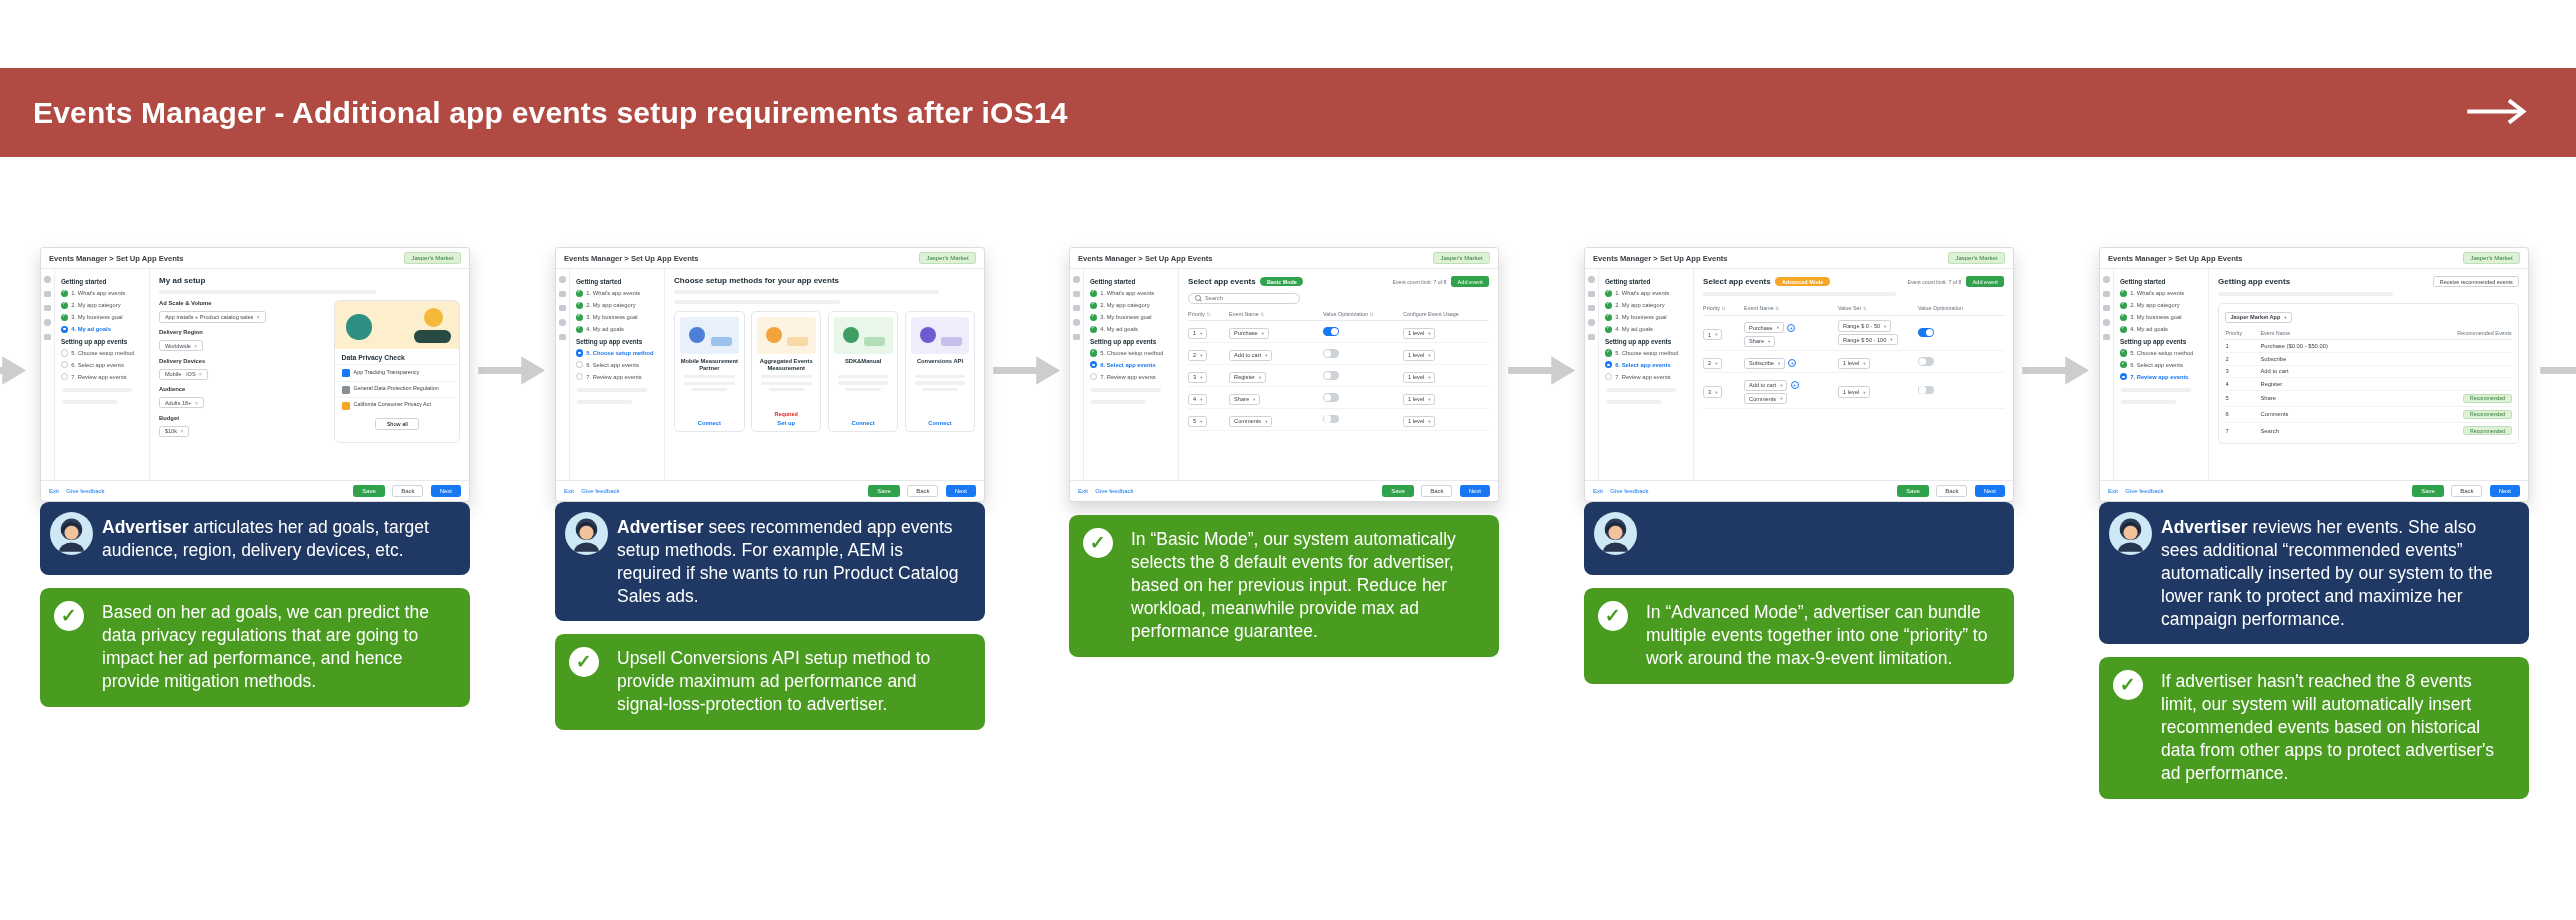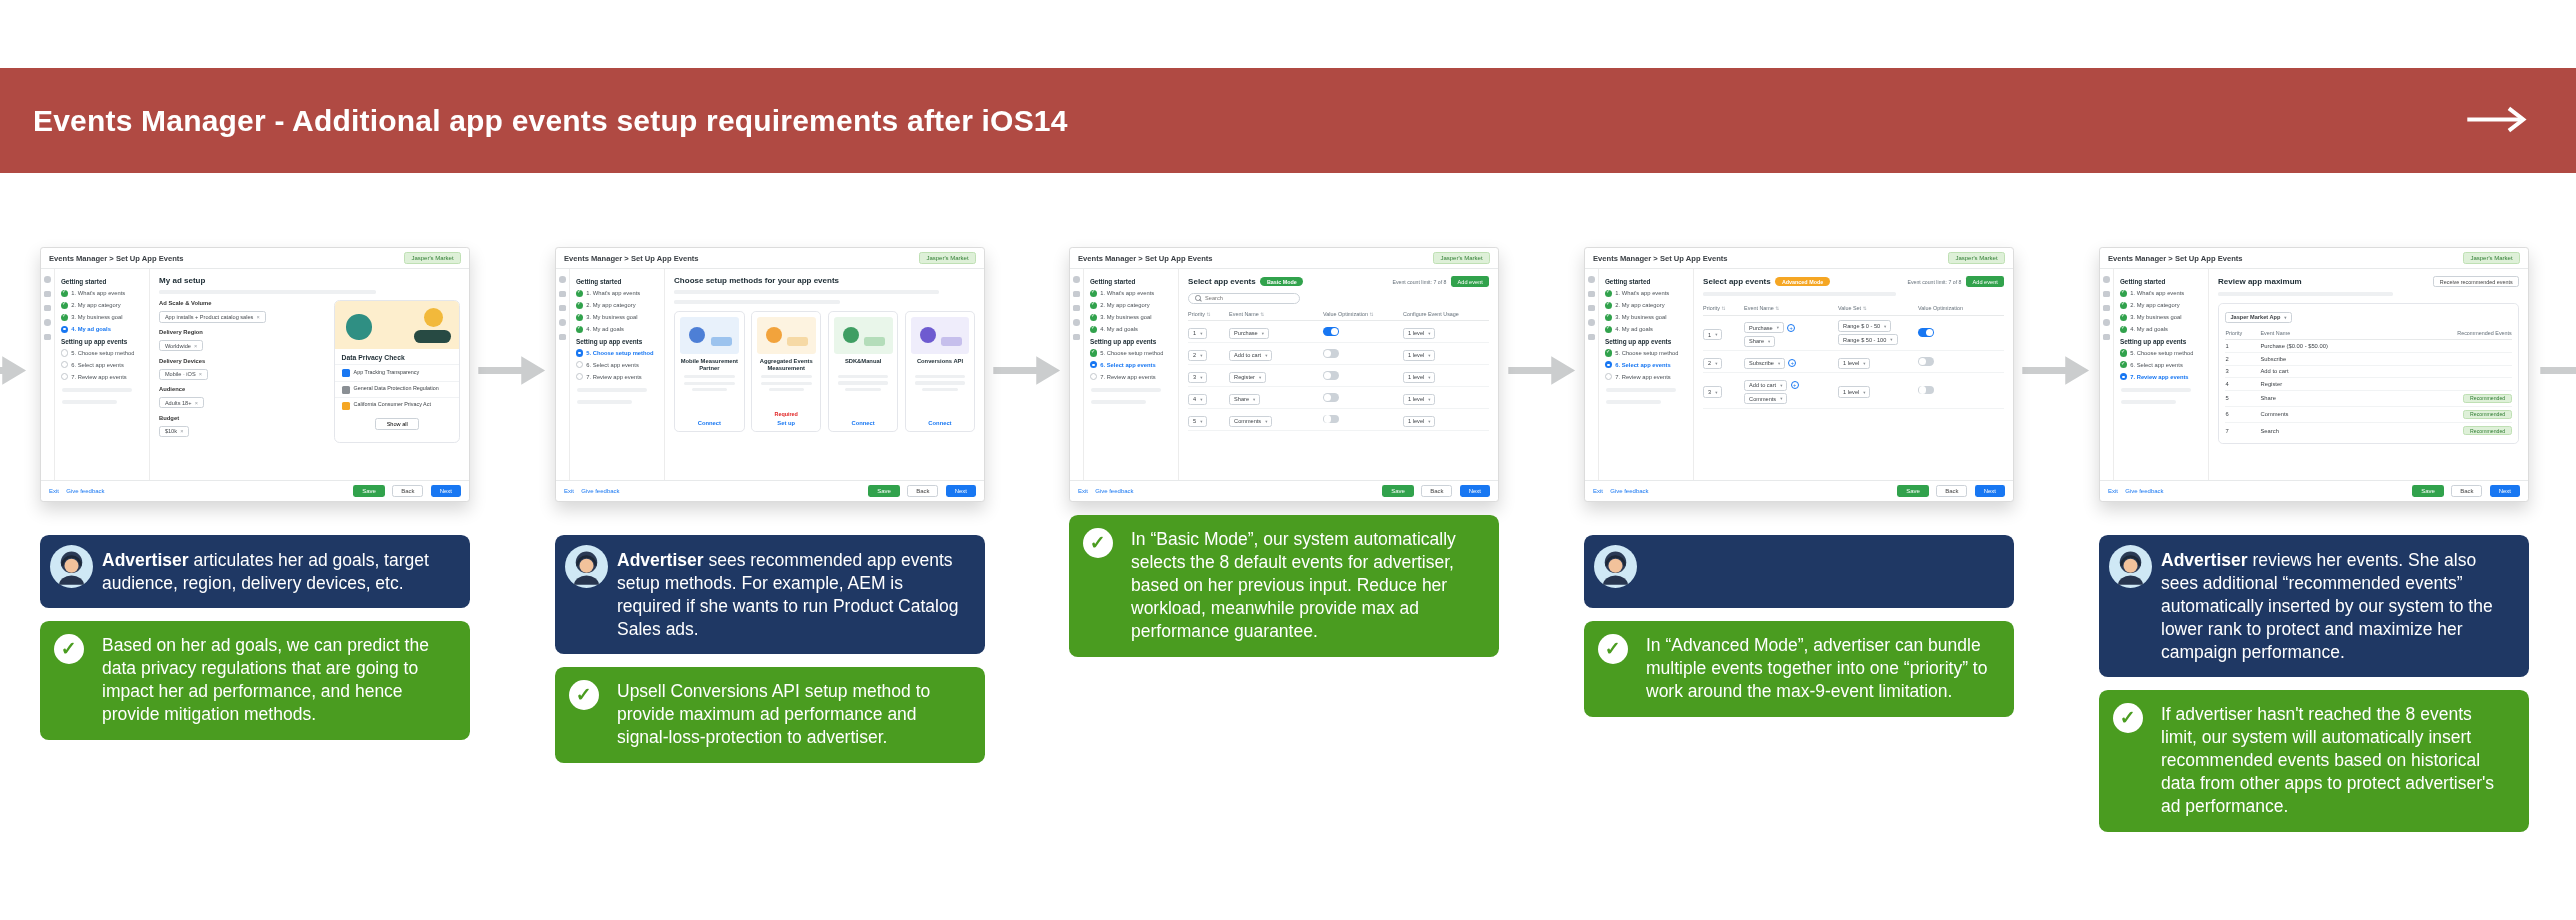--- a/index.html
+++ b/index.html
@@ -1,33 +1,33 @@
 <!DOCTYPE html>
 <html style="font-size:12.7px"><head>
 <meta charset="utf-8">
 <style>
   * { box-sizing: border-box; margin: 0; padding: 0; }
   html,body { background:#fff; }
   body { font-family:"Liberation Sans", sans-serif; }
   .stage { position:relative; width:2576px; height:920px; background:#fff; overflow:hidden; }
 
   
-  .banner { position:absolute; top:68px; left:0; width:2576px; height:105px; background:#b04a43; display:flex; align-items:center; }
+  .banner { position:absolute; top:68px; left:0; width:2576px; height:89px; background:#b04a43; display:flex; align-items:center; }
   .banner-title { color:#fff; font-size:30px; font-weight:bold; padding-left:33px; letter-spacing:0.2px; }
   .banner-arrow { position:absolute; right:43px; top:50%; transform:translateY(-50%); }
 
   
   .flow-arrow { position:absolute; top:353px; }
 
   
   .panel { position:absolute; top:247px; width:430px; }
   .p0{left:40px} .p1{left:555px} .p2{left:1069px} .p3{left:1584px} .p4{left:2099px}
 
   
-  .navy { background:#1f3864; border-radius:8.8px; color:#fff; margin-top:33px; position:relative; padding:13.5px 21px 13.5px 62px; min-height:73px; }
+  .navy { background:#1f3864; border-radius:8.8px; color:#fff; position:relative; padding:13.5px 21px 13.5px 62px; min-height:73px; }
   .green-box { background:#4a9c20; border-radius:8.8px; color:#fff; margin-top:12.7px; position:relative; padding:13.5px 21px 13.5px 62px; min-height:73px; }
   .caption-text { font-size:17.5px; line-height:23px; }
   .caption-text b { font-weight:bold; }
   .avatar { position:absolute; left:10.4px; top:10.4px; width:43px; height:43px; }
   .check-badge { position:absolute; left:13.5px; top:13.5px; width:30px; height:30px; background:#fff; border-radius:50%; }
   .check-badge::before { content:"\2713"; color:#4a9c20; font-weight:bold; font-size:19px; position:absolute; left:7.2px; top:3.2px; }
 
   
   .shot { position:relative; width:430px; height:255px; background:#fff; border:0.8px solid #dcdcdc; border-radius:3.2px;
           box-shadow:0 8px 17.5px rgba(0,0,0,.16); display:flex; flex-direction:column; overflow:hidden; color:#3a3f44; }
@@ -761,21 +761,21 @@
             </div>
           <div class="sb-item current">
               <span class="sb-dot"></span>
               <span class="sb-label">7. Review app events</span>
             </div>
           <div class="sb-skel" style="width:84%"></div>
           <div class="sb-skel" style="width:66%"></div>
         </div>
         <div class="main">
           <div class="rv-top">
-            <span class="h1">Review app maximum</span>
+            <span class="h1">Getting app events</span>
             <button class="recommend-btn">Receive recommended events</button>
           </div>
           <div class="sub-skel" style="width:58%"></div>
           <div class="rv-card">
             <span class="sel" style="font-weight:bold">
                 <span>Jasper Market App</span>
                 <span class="car">▾</span>
               </span>
             <div class="thead" style="margin-top:4px">
               <span class="rv-p">Priority</span>

